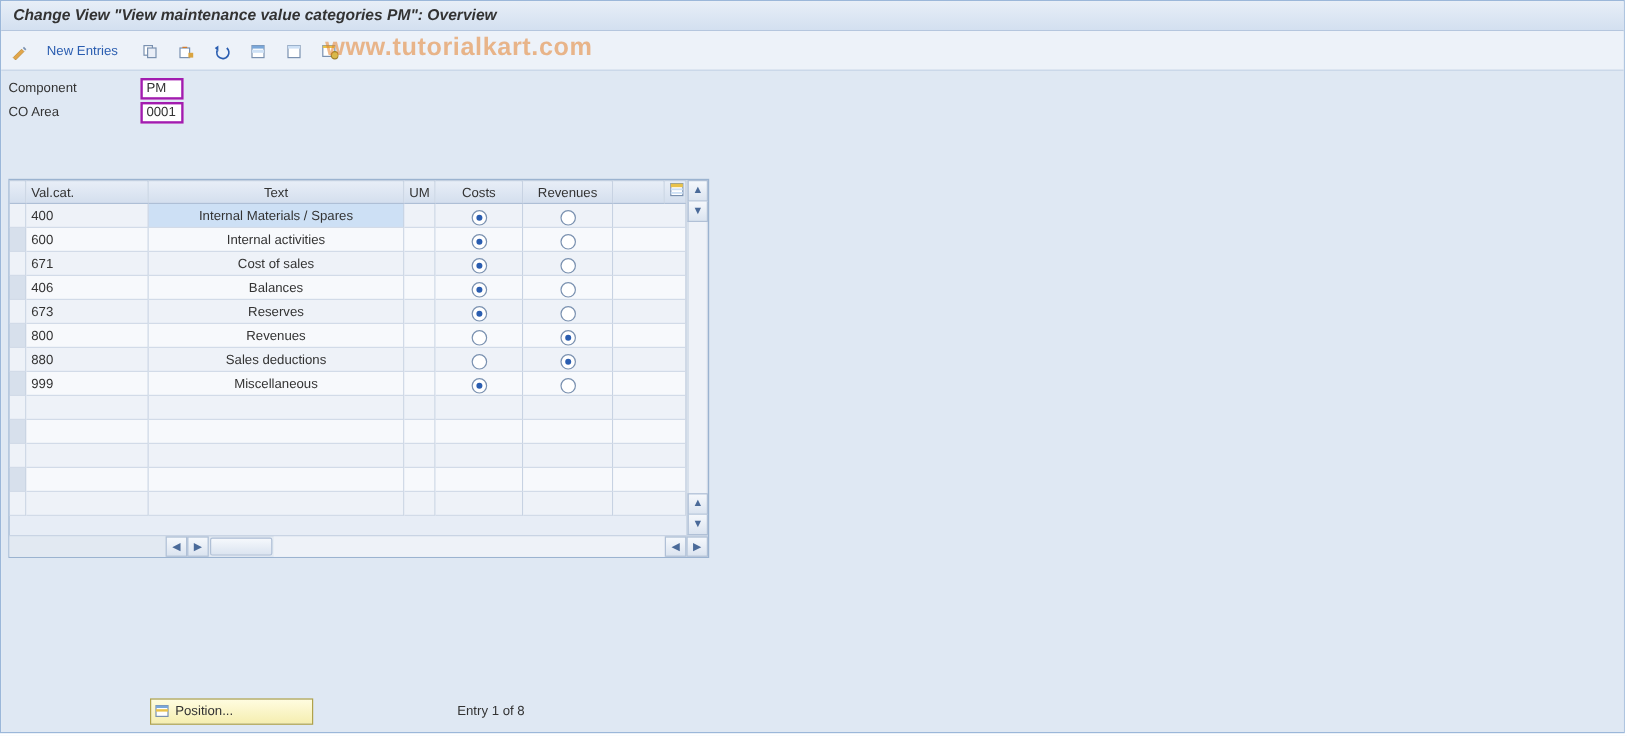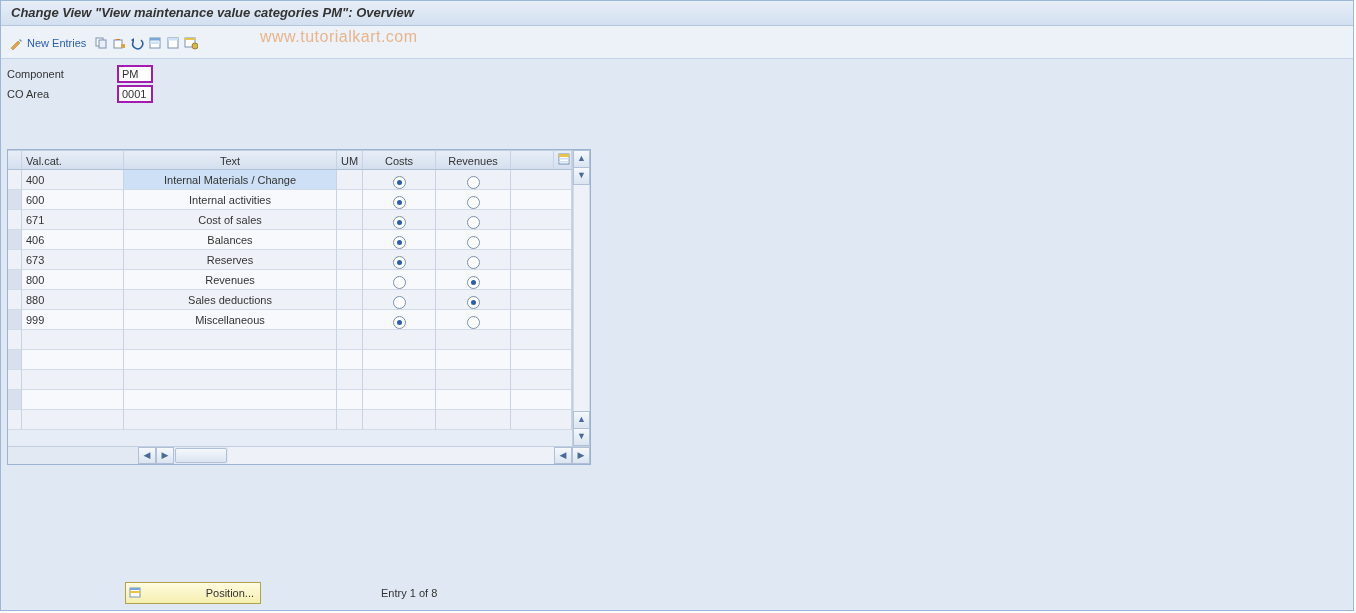--- a/index.html
+++ b/index.html
@@ -31,42 +31,42 @@
     font-size: 13px;
     color: #333;
   }
   .toolbar {
     height: 26px;
     padding: 4px 6px 2px 6px;
     border-bottom: 1px solid #c3d2e5;
     background: #edf2f9;
     display: flex;
     align-items: center;
-    gap: 0;
+    gap: 12px;
     position: relative;
   }
   .tb-icon {
     width: 18px;
     height: 18px;
     display: inline-flex;
     align-items: center;
     justify-content: center;
     cursor: pointer;
   }
   .tb-btn-text {
     color: #2a5db0;
     margin: 0 6px 0 2px;
     cursor: pointer;
   }
   .watermark {
     position: absolute;
-    left: 259px;
+    left: 270px;
     top: 2px;
-    font-size: 16px;
-    font-weight: normal;
+    font-size: 21px;
+    font-weight: bold;
     color: rgba(228,130,46,0.55);
     letter-spacing: 0.5px;
     pointer-events: none;
   }
   .content {
     background: #dfe8f3;
     height: calc(100% - 24px - 34px);
     padding: 6px 6px 0 6px;
     box-sizing: border-box;
     overflow: hidden;
@@ -217,21 +217,21 @@
     border:1px solid #b0a24a;
     display:flex;
     align-items:center;
     font-size:11px;
     cursor:pointer;
   }
   .position-btn .icon-slot {
     width:20px;
     display:flex;align-items:center;justify-content:center;
   }
-  .position-btn .label { flex:1; text-align:right; padding-right:6px;}
+  .position-btn .label { flex:1; text-align:left; padding-right:16px;}
   .entry-status {
     margin-left: 120px;
     font-size:11px;
     color:#333;
     text-align:center;
   }
   .text-cell.first { background:#cde0f5 !important; }
 </style>
 </head>
 <body>
@@ -318,21 +318,21 @@
                   <rect x="1" y="1" width="10" height="3" fill="#e9c24a"></rect>
                   <rect x="1" y="5" width="10" height="1.5" fill="#cde0f5"></rect>
                   <rect x="1" y="8" width="10" height="1.5" fill="#cde0f5"></rect>
                 </svg>
             </div>
           </div>
 
         <div class="grid-row">
               <div class="cell sel"></div>
               <div class="cell valcat">400</div>
-              <div class="cell text text-cell first">Internal Materials / Change</div>
+              <div class="cell text text-cell first">Internal Materials / Spares</div>
               <div class="cell um"></div>
               <div class="cell costs"><span class="radio sel"></span></div>
               <div class="cell rev"><span class="radio"></span></div>
               <div class="cell pad"></div>
             </div>
             <div class="grid-row">
               <div class="cell sel"></div>
               <div class="cell valcat">600</div>
               <div class="cell text text-cell ">Internal activities</div>
               <div class="cell um"></div>

